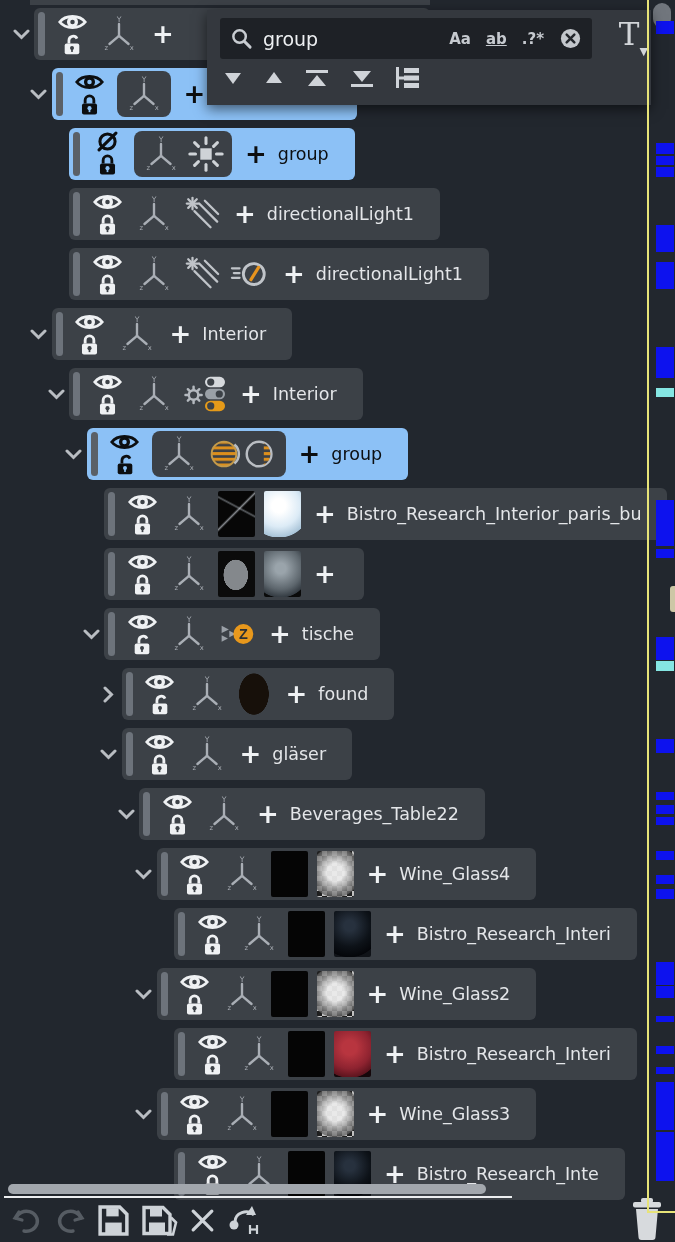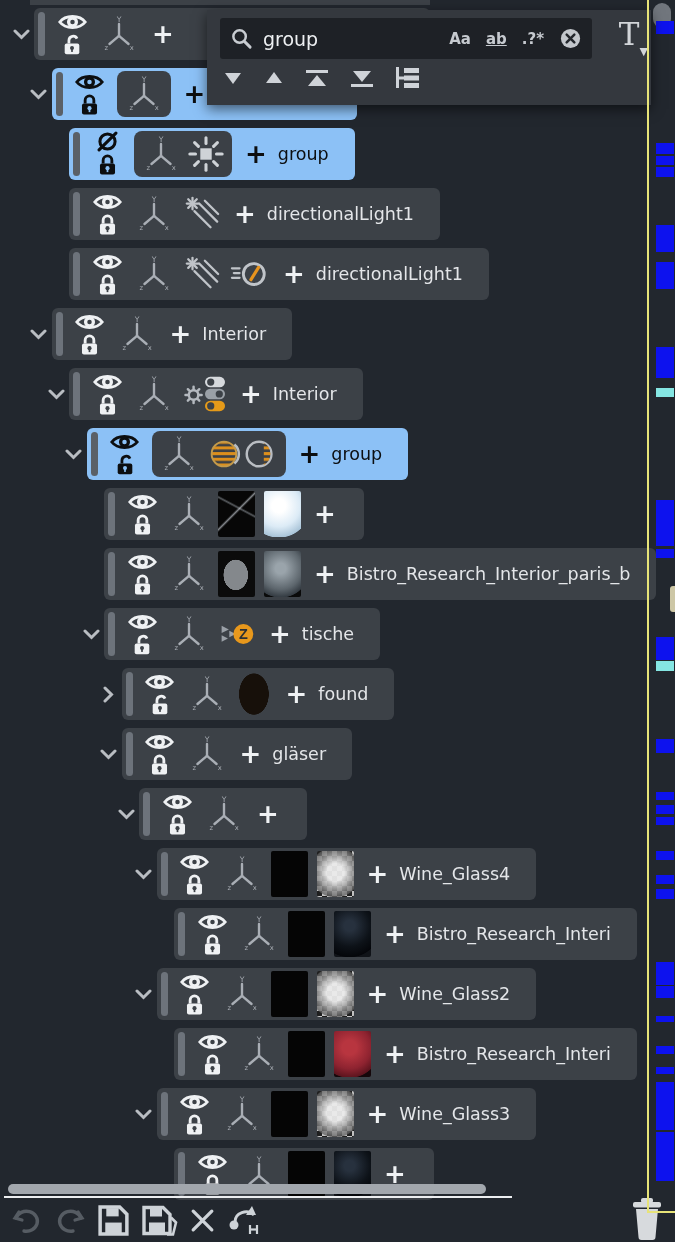--- a/index.html
+++ b/index.html
@@ -486,20 +486,21 @@
                 <line x1="22" y1="24" x2="32.5" y2="33"></line>
               </g>
               <text x="22" y="9" font-size="8.5" fill="#a9aeb5" text-anchor="middle">Y</text>
               <text x="8" y="40" font-size="7.5" fill="#a9aeb5" text-anchor="middle">z</text>
               <text x="36" y="40" font-size="7.5" fill="#a9aeb5" text-anchor="middle">x</text>
             </svg>
           </span>
           <span class="thumb geo-dark"></span>
           <span class="thumb sphere-light"></span>
           <span class="plus">+</span>
+          <span class="rname">Bistro_Research_Interior_paris_bu</span>
         </div>
       </div>
       <div class="tree-row" data-idx="9" style="left: 78px; top: 548px;">
         <span class="chev"></span>
         <div class="row-bar">
           <span class="handle"></span>
           <span class="eyelock">
             <span><svg viewBox="0 0 32 22" width="29" height="20">
                 <path d="M2 11 C8 3 24 3 30 11 C24 19 8 19 2 11 Z" fill="none" stroke="currentColor" stroke-width="3.2"></path>
                 <circle cx="16" cy="11" r="4.3" fill="none" stroke="currentColor" stroke-width="3.6"></circle>
@@ -519,21 +520,20 @@
                 <line x1="22" y1="24" x2="32.5" y2="33"></line>
               </g>
               <text x="22" y="9" font-size="8.5" fill="#a9aeb5" text-anchor="middle">Y</text>
               <text x="8" y="40" font-size="7.5" fill="#a9aeb5" text-anchor="middle">z</text>
               <text x="36" y="40" font-size="7.5" fill="#a9aeb5" text-anchor="middle">x</text>
             </svg>
           </span>
           <span class="thumb geo-gray"></span>
           <span class="thumb sphere-gray"></span>
           <span class="plus">+</span>
-          <span class="rname">Bistro_Research_Interior_paris_b</span>
         </div>
       </div>
       <div class="tree-row" data-idx="10" style="left: 78px; top: 608px;">
         <span class="chev">
           <svg width="17" height="11" viewBox="0 0 17 11">
             <path d="M2 2 l6.5 6.5 L15 2" fill="none" stroke="#b9bdc2" stroke-width="3" stroke-linecap="round"></path>
           </svg>
         </span>
         <div class="row-bar">
           <span class="handle"></span>
@@ -675,20 +675,21 @@
                 <line x1="22" y1="24" x2="22" y2="11"></line>
                 <line x1="22" y1="24" x2="11.5" y2="33"></line>
                 <line x1="22" y1="24" x2="32.5" y2="33"></line>
               </g>
               <text x="22" y="9" font-size="8.5" fill="#a9aeb5" text-anchor="middle">Y</text>
               <text x="8" y="40" font-size="7.5" fill="#a9aeb5" text-anchor="middle">z</text>
               <text x="36" y="40" font-size="7.5" fill="#a9aeb5" text-anchor="middle">x</text>
             </svg>
           </span>
           <span class="plus">+</span>
+          <span class="rname">Beverages_Table22</span>
         </div>
       </div>
       <div class="tree-row" data-idx="14" style="left: 130.5px; top: 848px;">
         <span class="chev">
           <svg width="17" height="11" viewBox="0 0 17 11">
             <path d="M2 2 l6.5 6.5 L15 2" fill="none" stroke="#b9bdc2" stroke-width="3" stroke-linecap="round"></path>
           </svg>
         </span>
         <div class="row-bar">
           <span class="handle"></span>
@@ -890,20 +891,21 @@
                 <line x1="22" y1="24" x2="32.5" y2="33"></line>
               </g>
               <text x="22" y="9" font-size="8.5" fill="#a9aeb5" text-anchor="middle">Y</text>
               <text x="8" y="40" font-size="7.5" fill="#a9aeb5" text-anchor="middle">z</text>
               <text x="36" y="40" font-size="7.5" fill="#a9aeb5" text-anchor="middle">x</text>
             </svg>
           </span>
           <span class="thumb black"></span>
           <span class="thumb sphere-dark"></span>
           <span class="plus">+</span>
+          <span class="rname">Bistro_Research_Inte</span>
         </div>
       </div>
     </div>
 
   <div class="minimap">
     <div class="mthumb"></div>
     <div class="etab"></div>
   <div class="mk" style="top: 21px; height: 13px; background: rgb(13, 18, 238);"></div>
       <div class="mk" style="top: 143px; height: 11px; background: rgb(13, 18, 238);"></div>
       <div class="mk" style="top: 156px; height: 9px; background: rgb(13, 18, 238);"></div>

